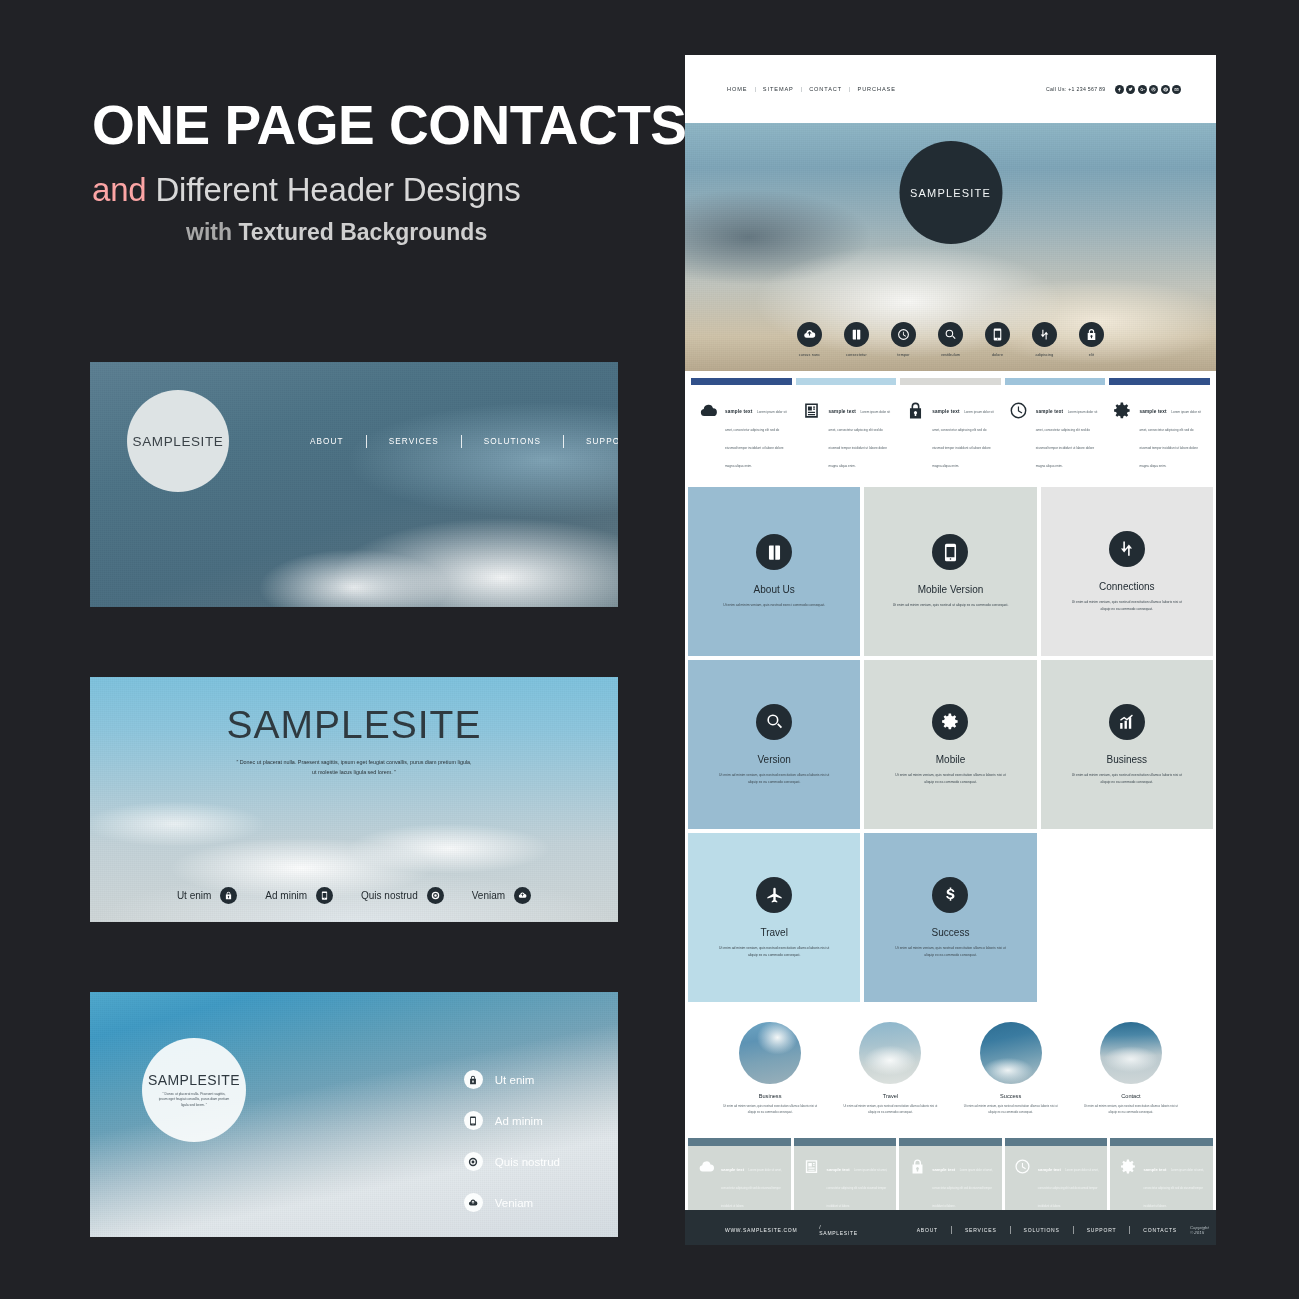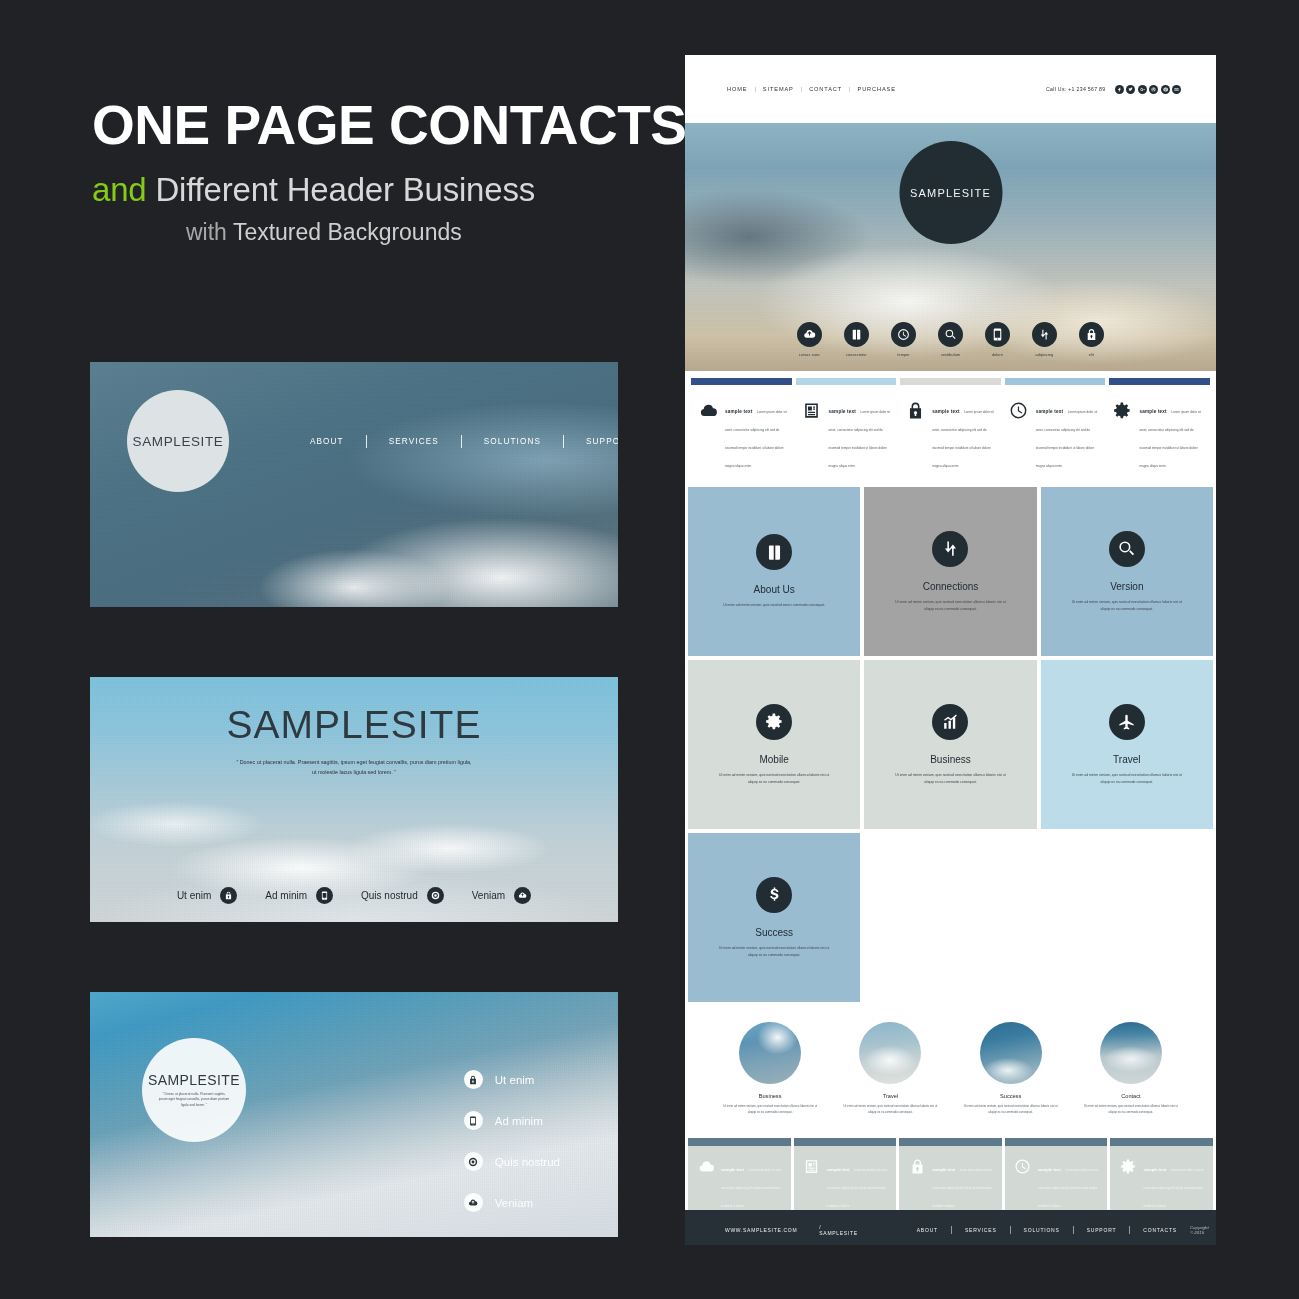--- a/index.html
+++ b/index.html
@@ -14,24 +14,24 @@
   
   .title-block { position: absolute; left: 92px; top: 98px; width: 600px; }
   .title-main {
     font-size: 55px; font-weight: bold; color: #ffffff;
     letter-spacing: -0.5px; line-height: 1.0; white-space: nowrap;
   }
   .title-sub {
     margin-top: 18px; font-size: 33px; color: #d8d8d8;
     font-weight: 300; letter-spacing: -0.2px; white-space: nowrap;
   }
-  .title-sub .lead { color: #84cc16; }
+  .title-sub .lead { color: #fca5a5; }
   .title-sub2 {
     margin-top: 10px; font-size: 23px; color: #cfcfcf;
-    font-weight: 400; letter-spacing: 0px; white-space: nowrap;
+    font-weight: 700; letter-spacing: 0px; white-space: nowrap;
     padding-left: 94px;
   }
   .title-sub2 .lead { color: #a8a8a8; }
 
   
   .sky-a {
     background:
       radial-gradient(ellipse 55% 42% at 78% 88%, rgba(255,255,255,.92) 0%, rgba(255,255,255,0) 58%),
       radial-gradient(ellipse 30% 26% at 50% 92%, rgba(255,255,255,.85) 0%, rgba(255,255,255,0) 60%),
       radial-gradient(ellipse 60% 38% at 86% 40%, rgba(168,205,222,.55) 0%, rgba(168,205,222,0) 62%),
@@ -194,21 +194,21 @@
   .footer .fnav .sep { width: 1px; height: 8px; background: rgba(255,255,255,.5); }
   .footer .copy { margin-left: auto; font-size: 4.4px; color: #b6bfc4; font-style: italic; }
 </style>
 </head>
 <body>
 
 <div class="stage">
 
   <div class="title-block">
     <div class="title-main">ONE PAGE CONTACTS</div>
-    <div class="title-sub"><span class="lead">and </span><span>Different Header Business</span></div>
+    <div class="title-sub"><span class="lead">and </span><span>Different Header Designs</span></div>
     <div class="title-sub2"><span class="lead">with </span><span>Textured Backgrounds</span></div>
   </div>
 
   <div class="hdr1 sky-a">
     <div class="grain"></div>
     <div class="hdr1-logo">
       <span>SAMPLESITE</span>
     </div>
     <div class="hdr1-nav">
       <div class="it">ABOUT</div>
@@ -488,21 +488,30 @@
     <div class="tiles">
       <div class="tile" style="background:#99BCD1">
         <span class="bub">
             <svg viewBox="0 0 24 24">
               <path d="M6 3h5v18H6a1 1 0 0 1-1-1V4a1 1 0 0 1 1-1zm7 0h5a1 1 0 0 1 1 1v16a1 1 0 0 1-1 1h-5V3z"></path>
             </svg>
           </span>
         <span class="h">About Us</span>
         <span class="p">Ut enim ad minim veniam, quis nostrud exerci commodo consequat.</span>
       </div>
-      <div class="tile" style="background:#a3a3a3">
+      <div class="tile" style="background:#D6DCD8">
+        <span class="bub">
+            <svg viewBox="0 0 24 24">
+              <path d="M7 1h10a2 2 0 0 1 2 2v18a2 2 0 0 1-2 2H7a2 2 0 0 1-2-2V3a2 2 0 0 1 2-2zm0 4v13h10V5H7zm5 14.2a1 1 0 1 0 0 2 1 1 0 0 0 0-2z"></path>
+            </svg>
+          </span>
+        <span class="h">Mobile Version</span>
+        <span class="p">Ut enim ad minim veniam, quis nostrud ut aliquip ex ea commodo consequat.</span>
+      </div>
+      <div class="tile" style="background:#e5e5e5">
         <span class="bub">
             <svg viewBox="0 0 24 24">
               <path d="M8 3v9H5l4 5 4-5h-3V3H8zm8 18V12h3l-4-5-4 5h3v9h2z"></path>
             </svg>
           </span>
         <span class="h">Connections</span>
         <span class="p">Ut enim ad minim veniam, quis nostrud exercitation ullamco laboris nisi ut aliquip ex ea commodo consequat.</span>
       </div>
       <div class="tile" style="background:#99BCD1">
         <span class="bub">

